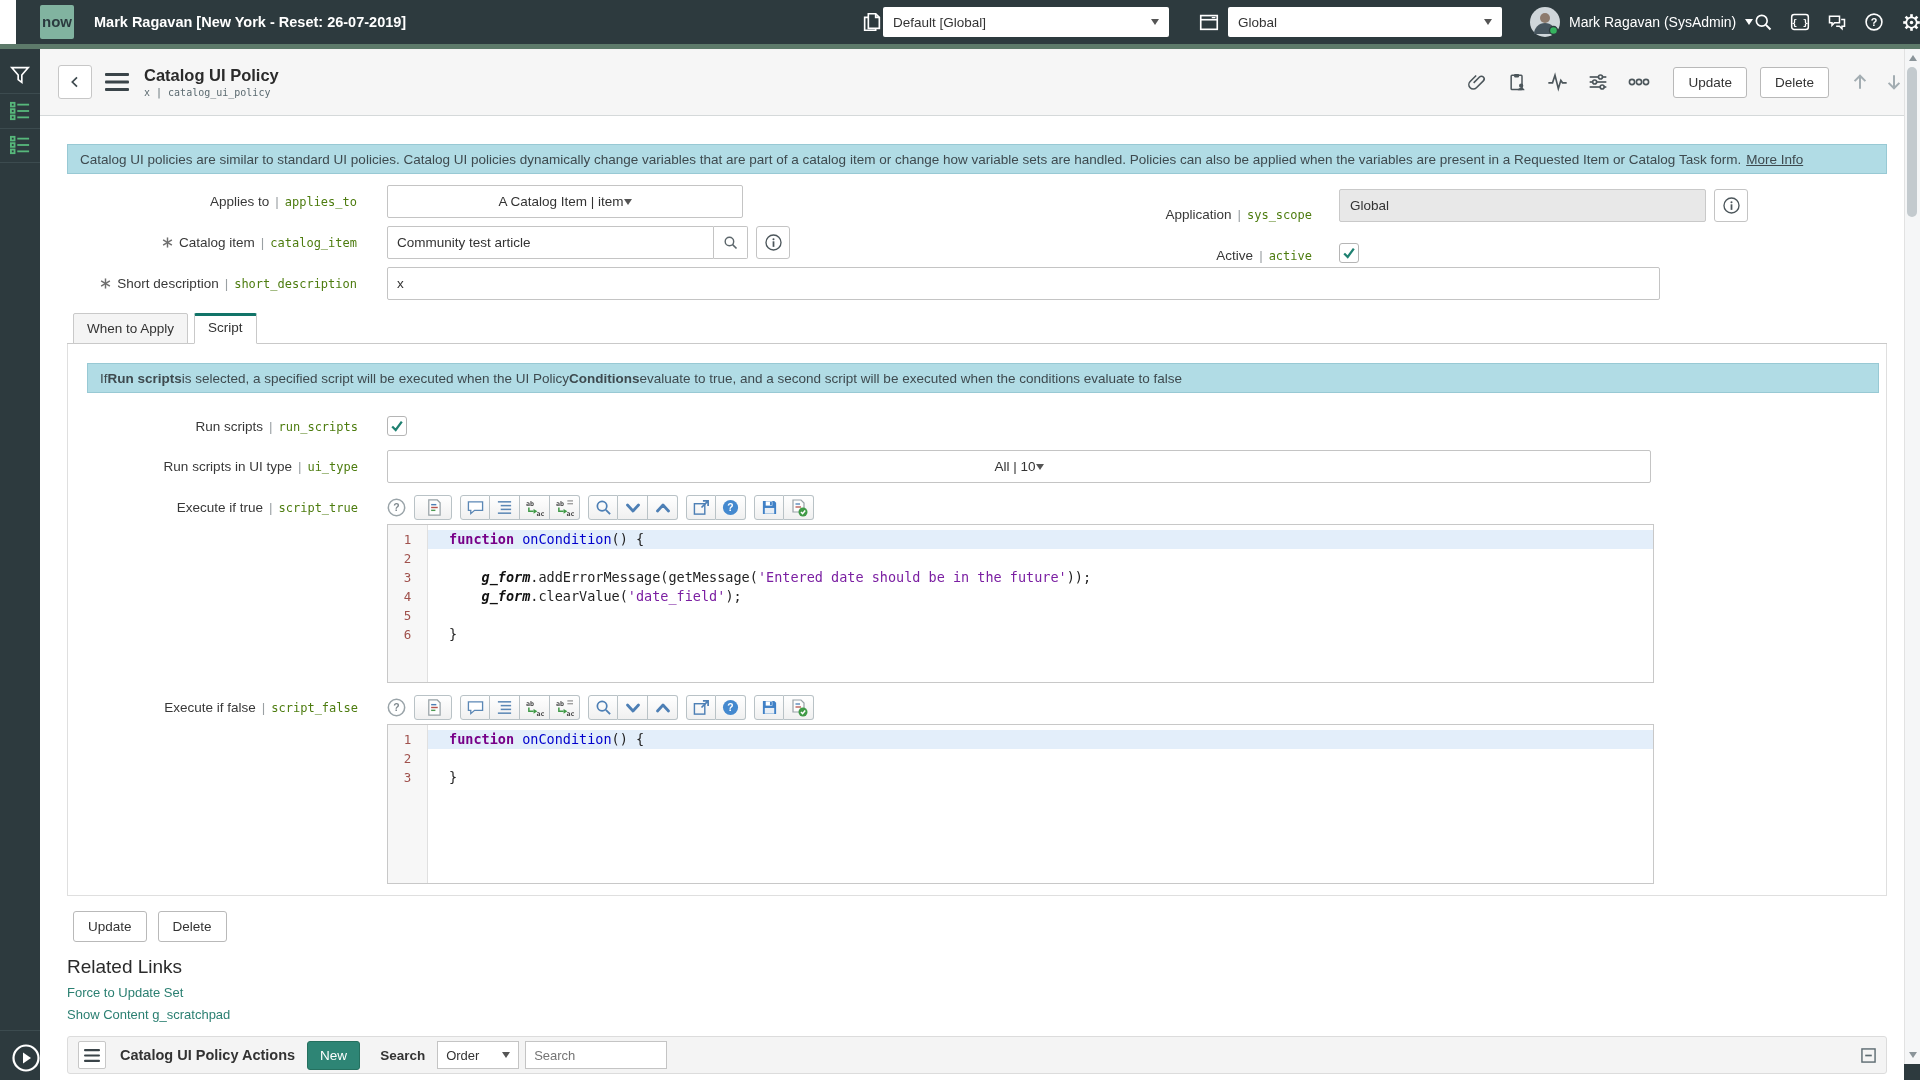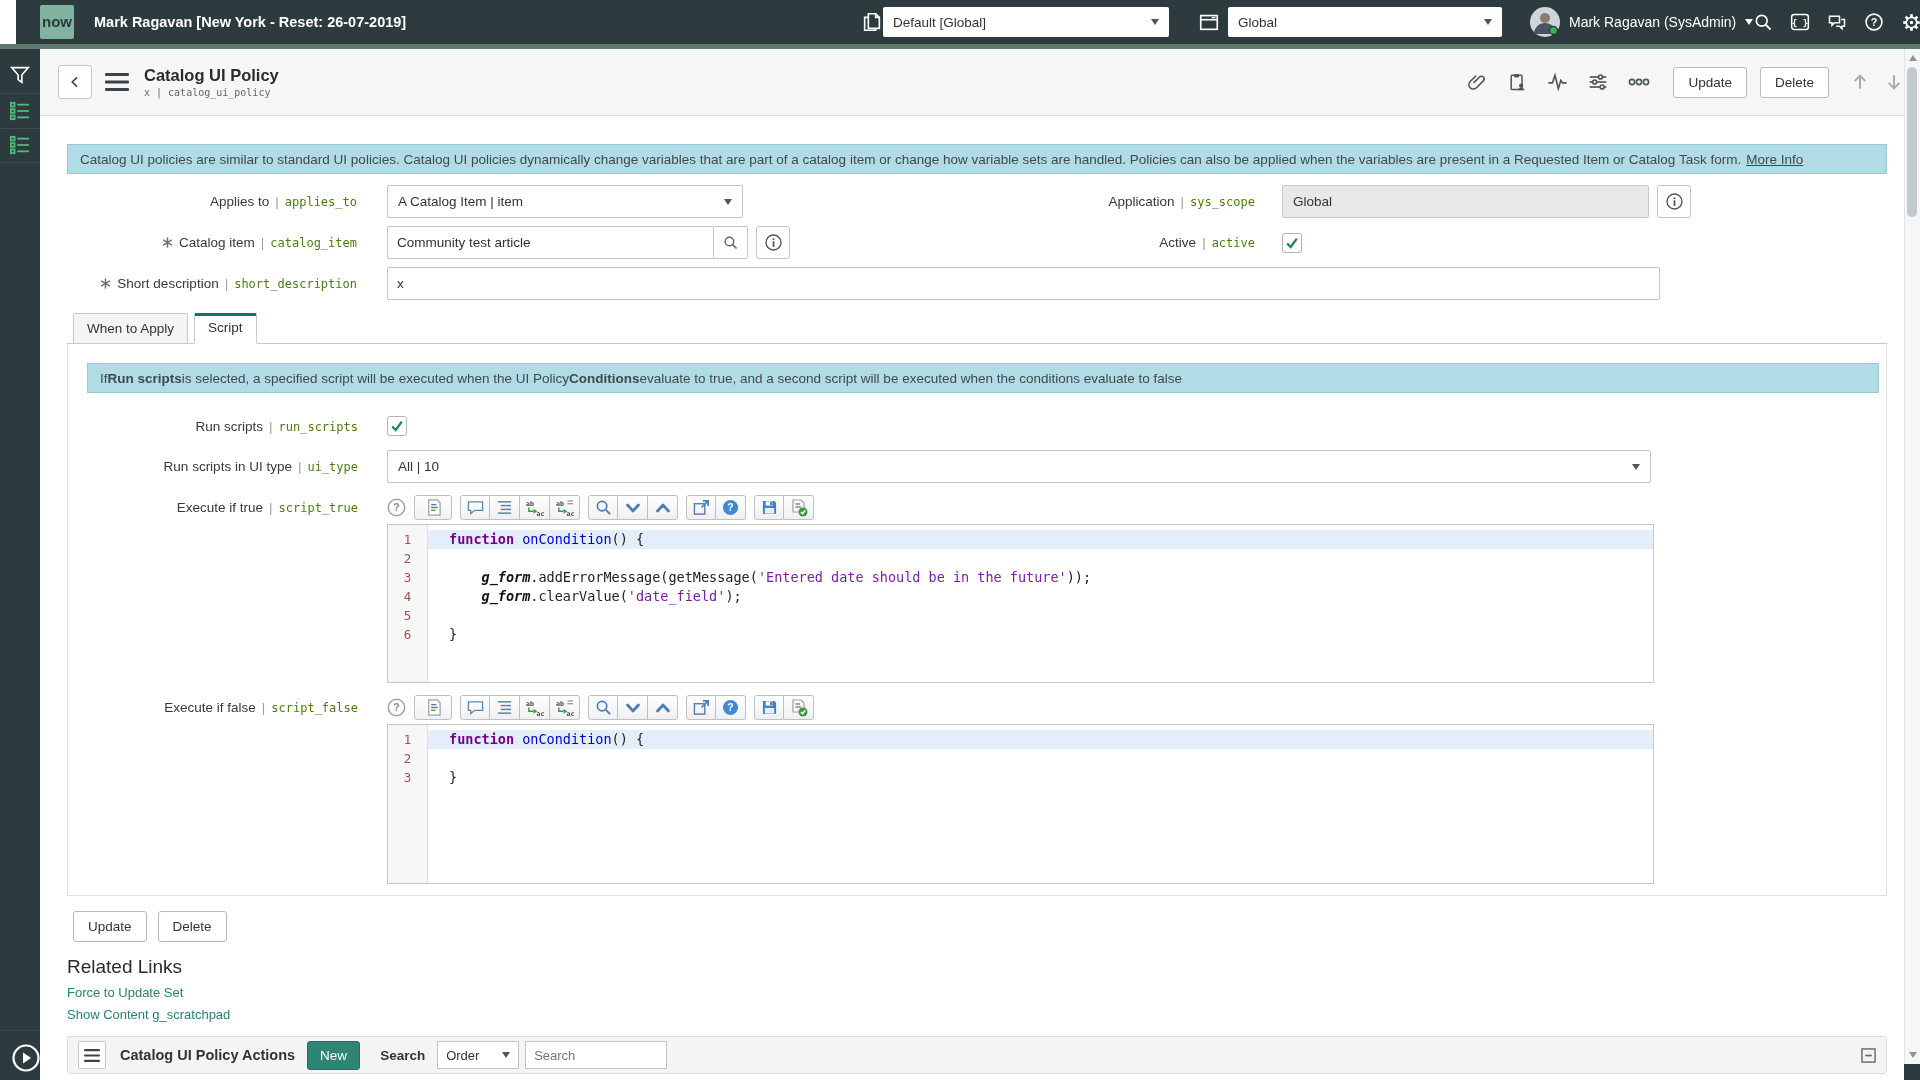--- a/index.html
+++ b/index.html
@@ -55,32 +55,32 @@
 
   
   .fields { position:relative; margin-top:7px; height:123px; }
   .frow { height:41px; display:flex; align-items:center; padding-left:27px; }
   .flabel { width:290px; text-align:right; font-size:13.5px; color:#383838; white-space:nowrap; }
   .flabel .lm, .rlabel .lm { font-family:"DejaVu Sans Mono", monospace; font-size:12px; color:#4d7c0f; }
   .lsep::before { content:"|"; margin:0 6px; color:#9aa0a3; }
   .mstar { display:inline-block; vertical-align:-1px; margin-right:6px; }
   .fld { margin-left:30px; display:flex; align-items:center; }
   .sel { height:33px; border:1px solid #c4c4c4; border-radius:2px; background:#fff; display:flex;
-    align-items:center; justify-content:space-between; padding:0 10px; font-size:13.5px; color:#333; cursor:pointer; }
+    align-items:center; justify-content:center; padding:0 10px; font-size:13.5px; color:#333; cursor:pointer; }
   input.tin { height:33px; border:1px solid #c4c4c4; border-radius:2px; font-size:13.5px; color:#333;
     padding:0 9px; font-family:inherit; }
   .sqbtn { width:34px; height:33px; background:#fff; border:1px solid #c4c4c4; display:flex;
     align-items:center; justify-content:center; cursor:pointer; }
   .attach { border-left:none; border-radius:0 2px 2px 0; }
   .infobtn { border-radius:3px; margin-left:8px; }
   .ro { height:33px; background:#e8e8e8; border:1px solid #c9c9c9; border-radius:2px;
     display:flex; align-items:center; padding:0 10px; font-size:13.5px; color:#333; }
   .cb { width:20px; height:20px; background:#fff; border:1px solid #b5b5b5; border-radius:3px;
     display:flex; align-items:center; justify-content:center; cursor:pointer; }
-  .rrow { position:absolute; left:988px; height:41px; display:flex; align-items:center; }
+  .rrow { position:absolute; left:1045px; height:41px; display:flex; align-items:flex-end; }
   .rlabel { width:227px; text-align:right; font-size:13.5px; color:#383838; white-space:nowrap; }
   .rfld { margin-left:27px; display:flex; align-items:center; }
 
   
   .tabs { margin:9px 17px 0 27px; display:flex; border-bottom:1px solid #c9c9c9; padding-left:6px; height:31px; }
   .tab { padding:7px 13px 6px; border:1px solid #c9c9c9; background:#f4f4f4; margin-right:6px;
     margin-bottom:-1px; font-size:13.5px; color:#333; border-radius:2px 2px 0 0; cursor:pointer; }
   .tab.active { background:#fff; border-top:3px solid #117468; border-bottom:1px solid #fff; padding-top:4px; }
 
   

